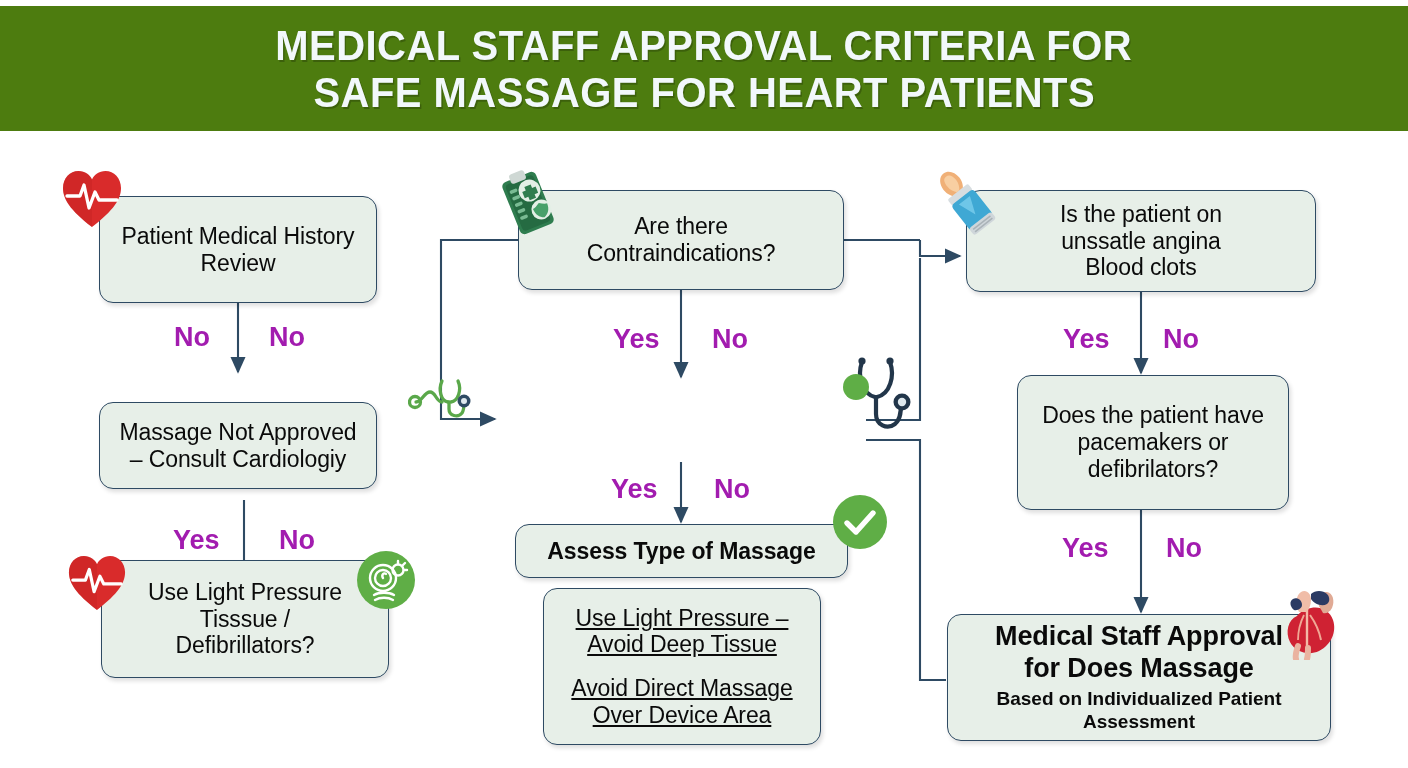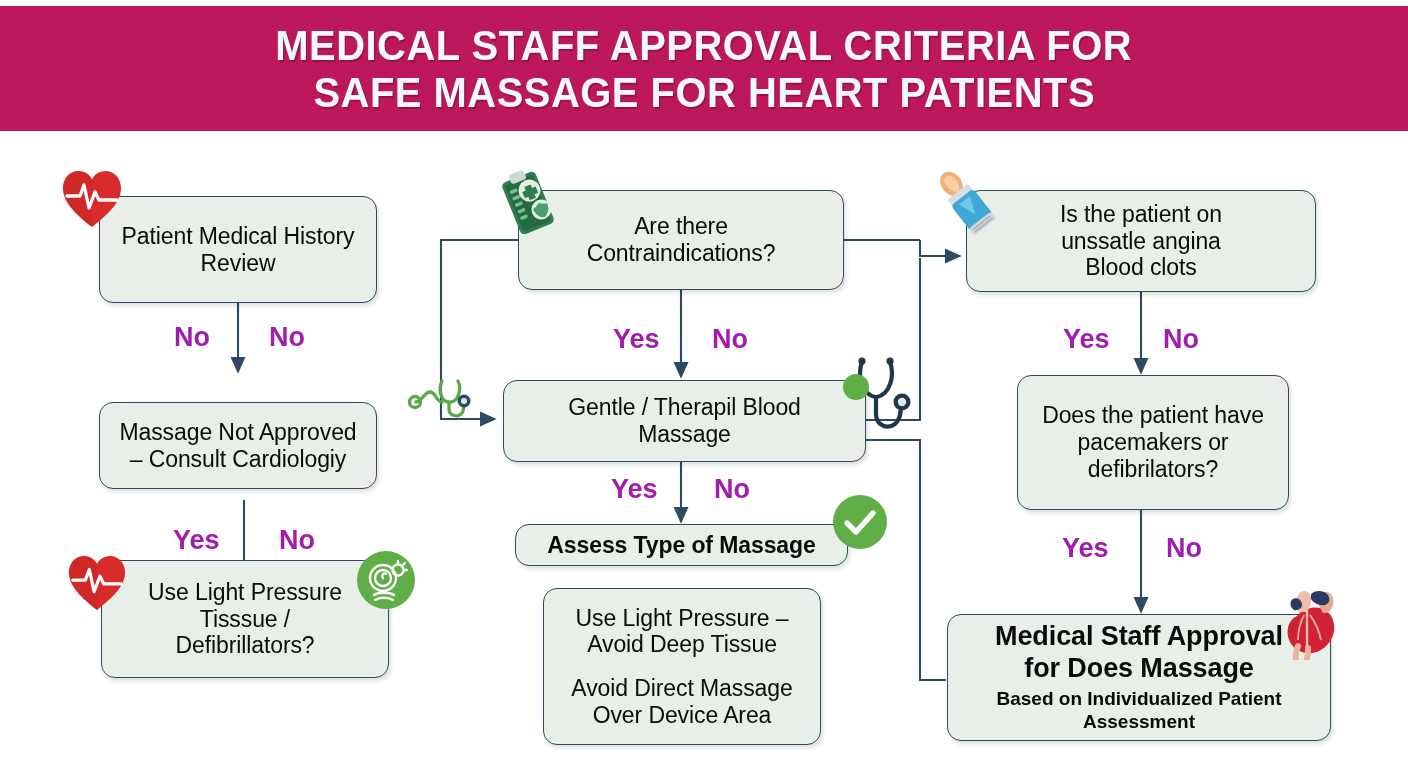--- a/index.html
+++ b/index.html
@@ -8,21 +8,21 @@
     background:#ffffff;
     font-family:"Liberation Sans", sans-serif;
     overflow:hidden;
     position:relative;
   }
   #stage{position:relative;width:1408px;height:768px;overflow:hidden;background:#fff;}
 
   
   .banner{
     position:absolute;left:0;top:6px;width:1408px;height:125px;
-    background:#be185d;
+    background:#4d7c0f;
     display:flex;flex-direction:column;align-items:center;justify-content:center;
   }
   .banner-line{
     color:#f2f8fb;
     font-family:"Liberation Sans", sans-serif;
     font-weight:700;
     font-size:43px;
     letter-spacing:0.5px;
     line-height:1.08;
     text-align:center;
@@ -140,33 +140,29 @@
   </div>
 
   <div class="node" style="left:518px;top:190px;width:326px;height:100px;">
     <div class="txt" style="white-space:pre-line;">Are there
 Contraindications?</div>
   </div>
 
   <div class="lbl" style="left:613px;top:324px;">Yes</div>
   <div class="lbl" style="left:712px;top:324px;">No</div>
 
-  <div class="node" style="left:503px;top:380px;width:363px;height:82px;">
-    <div class="txt" style="white-space:pre-line;">Gentle / Therapil Blood
-Massage</div>
-  </div>
 
   <div class="lbl" style="left:611px;top:474px;">Yes</div>
   <div class="lbl" style="left:714px;top:474px;">No</div>
 
-  <div class="node" style="left:515px;top:524px;width:333px;height:42px;">
+  <div class="node" style="left:515px;top:524px;width:333px;height:54px;">
     <div class="txt bold">Assess Type of Massage</div>
   </div>
 
-  <div class="node" style="left:543px;top:588px;width:278px;height:157px;">
+  <div class="node" style="left:543px;top:588px;width:278px;height:157px;text-decoration:underline;">
     <div class="txt para" style="white-space:pre-line;">Use Light Pressure –
 Avoid Deep Tissue</div>
     <div class="txt para" style="white-space:pre-line;">Avoid Direct Massage
 Over Device Area</div>
   </div>
 
   <div class="node" style="left:966px;top:190px;width:350px;height:102px;">
     <div class="txt" style="white-space:pre-line;">Is the patient on
 unssatle angina
 Blood clots</div>

